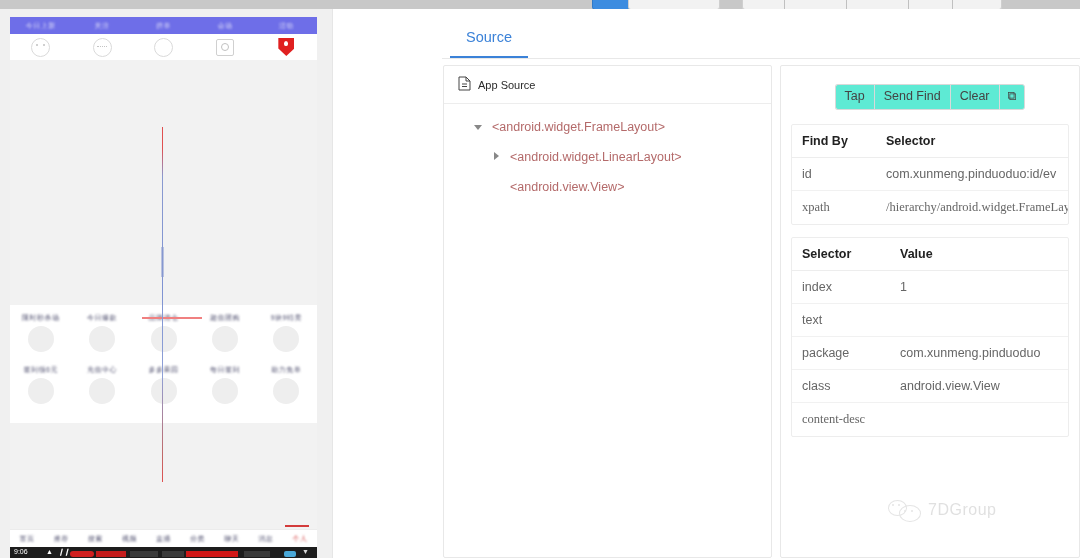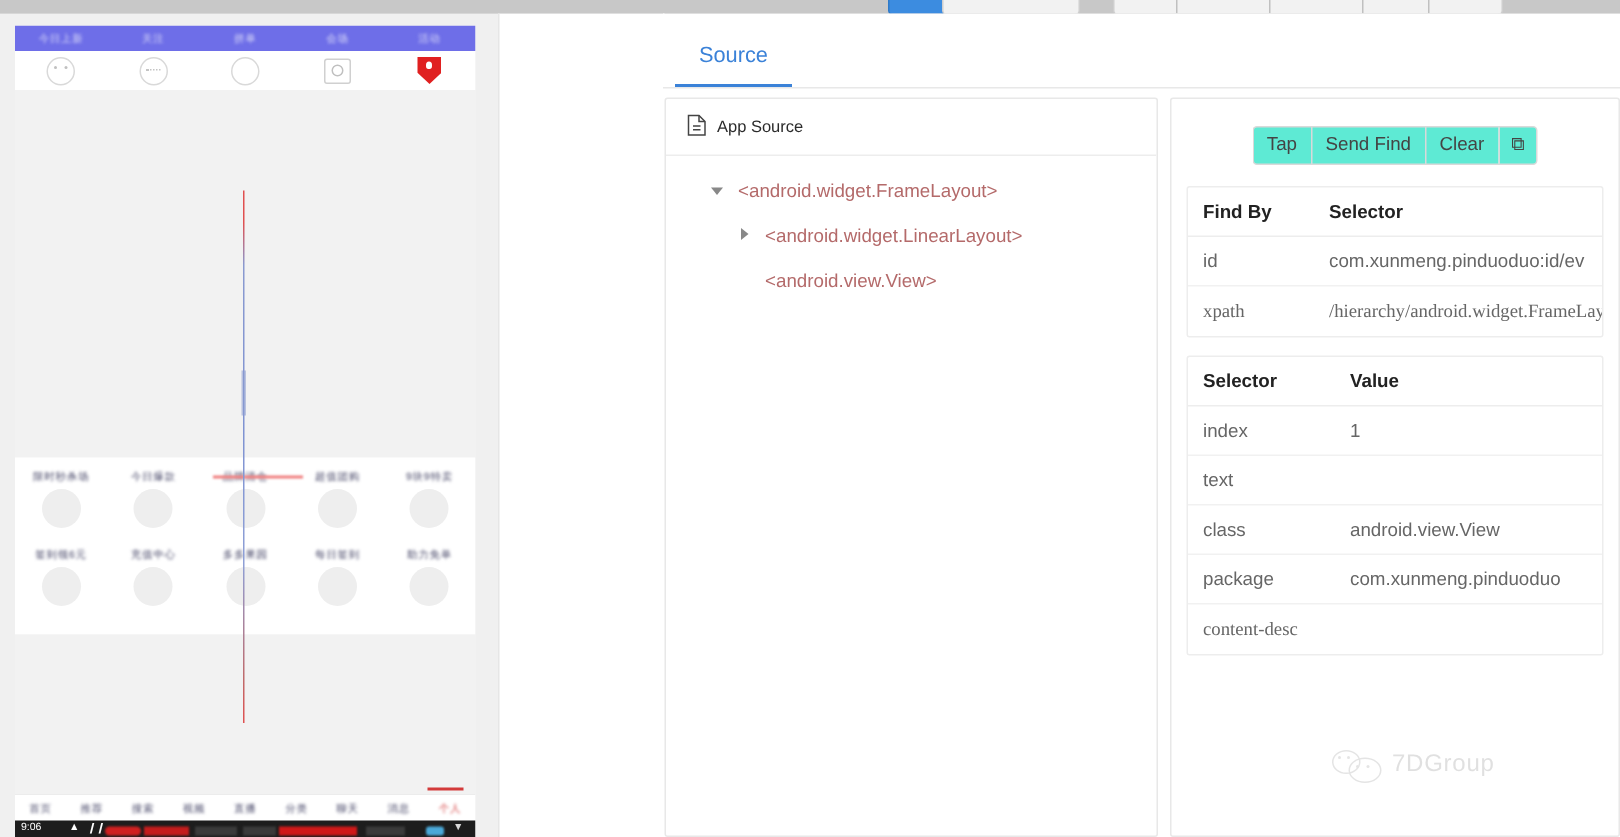--- a/index.html
+++ b/index.html
@@ -693,26 +693,26 @@
           </tr>
           <tr>
             <td>index</td>
             <td>1</td>
           </tr>
           <tr>
             <td>text</td>
             <td></td>
           </tr>
           <tr>
+            <td>package</td>
+            <td>com.xunmeng.pinduoduo</td>
+          </tr>
+          <tr>
             <td>class</td>
             <td>android.view.View</td>
-          </tr>
-          <tr>
-            <td>package</td>
-            <td>com.xunmeng.pinduoduo</td>
           </tr>
           <tr>
             <td style="white-space:normal;">content-desc</td>
             <td></td>
           </tr>
         </tbody>
           </table>
       </div>
     </div>
   </div>

